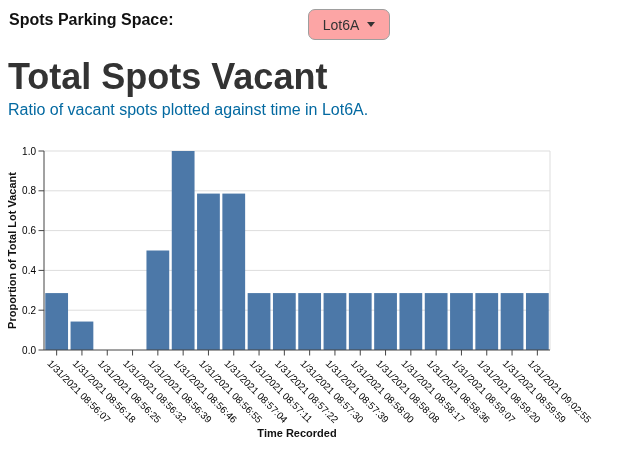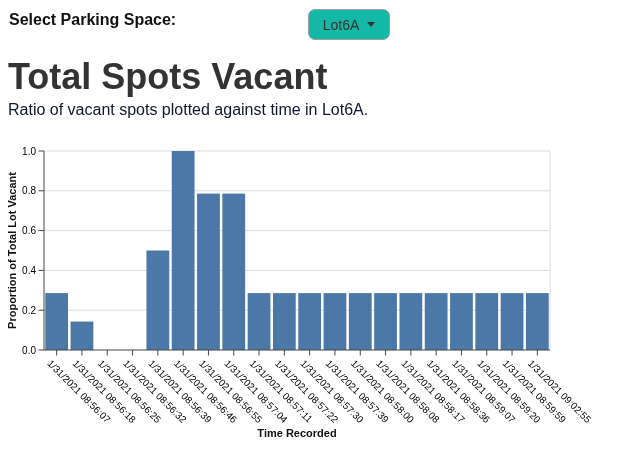--- a/index.html
+++ b/index.html
@@ -11,21 +11,21 @@
     position: relative;
     overflow: hidden;
   }
   .control-label {
     position: absolute; left: 9px; top: 11px;
     font-size: 16px; font-weight: bold; color: #111;
   }
   .dropdown-btn {
     position: absolute; left: 308px; top: 9px;
     height: 31px; min-width: 82px;
-    background: #14b8a6;
+    background: #fca5a5;
     border: 1px solid #9e9e9e;
     border-radius: 7px;
     display: flex; align-items: center; justify-content: center;
     gap: 8px; padding: 0 12px;
     font-family: "Liberation Sans", sans-serif;
     font-size: 14px; color: #333;
     cursor: pointer;
   }
   .caret-down {
     width: 0; height: 0; display: inline-block;
@@ -35,32 +35,32 @@
   }
   .page-title {
     position: absolute; left: 8px; top: 56px;
     margin: 0;
     font-size: 36px; font-weight: bold; color: #333;
     letter-spacing: 0;
   }
   .page-subtitle {
     position: absolute; left: 8px; top: 101px;
     margin: 0;
-    font-size: 16px; color: #0f172a;
+    font-size: 16px; color: #0369a1;
   }
   .chart-wrap {
     position: absolute; left: 0; top: 138px;
     width: 618px; height: 311px;
   }
   svg text { font-family: "Liberation Sans", sans-serif; }
 </style>
 </head>
 <body>
 
-<span class="control-label">Select Parking Space:</span>
+<span class="control-label">Spots Parking Space:</span>
 
 <button class="dropdown-btn">
   <span>Lot6A</span>
   <span class="caret-down"></span>
 </button>
 
 <h1 class="page-title">Total Spots Vacant</h1>
 
 <p class="page-subtitle">Ratio of vacant spots plotted against time in Lot6A.</p>
 

